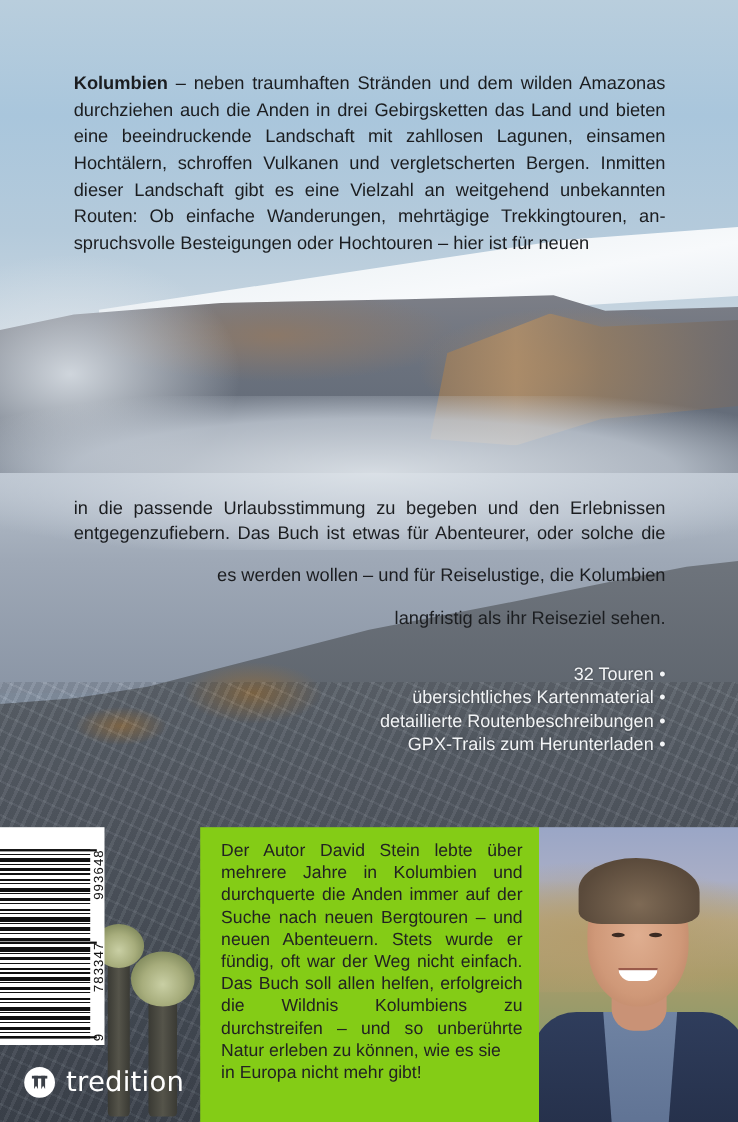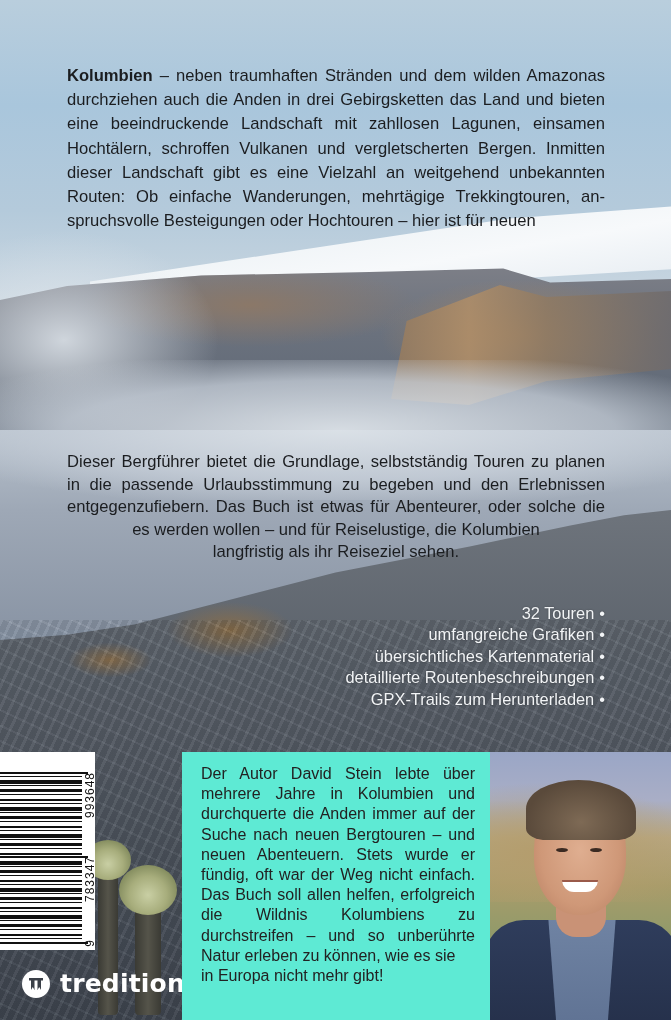--- a/index.html
+++ b/index.html
@@ -76,21 +76,21 @@
     font-size: 16.6px; line-height: 24.2px; color: #1b1d20;
     text-align: justify; hyphens: manual;
   }
   .intro b { font-weight: 700; margin-top: 48px; }
   .middle {
     position: absolute; left: 67px; top: 451px; width: 538px;
     font-size: 16.6px; line-height: 22.6px; color: #1b1d20;
     text-align: justify;
   }
   .middle .l { display: block; }
-  .middle .ll { text-align: center; }
+  .middle .ll { text-align: right; margin-top: 16px; }
   .features {
     position: absolute; right: 66px; top: 603px;
     text-align: right; color: #f2f4f6;
     font-size: 16.4px; line-height: 21.4px;
     text-shadow: 0 0 2px rgba(0,0,0,0.35);
   }
   .features .item { display: block; white-space: nowrap; }
   .features .bullet { margin-left: 5px; }
 
   
@@ -107,32 +107,32 @@
   .barcode-bars .guard { position:absolute; left:0; width:88px; height:2px; background:#111; }
   .barcode-digits {
     position: absolute; left: 84px; top: 20px; width: 12px; height: 175px;
     display: flex; flex-direction: column; justify-content: space-between; align-items: center;
   }
   .barcode-digits span {
     writing-mode: vertical-rl; transform: rotate(180deg);
     font-size: 12px; color: #111; letter-spacing: 1px;
   }
   .publisher {
-    position: absolute; left: 22px; top: 969px; display: flex; align-items: center; gap: 10px; font-weight: bold;
+    position: absolute; left: 22px; top: 969px; display: flex; align-items: center; gap: 10px;
   }
   .publisher .logo {
     width: 28px; height: 28px; border-radius: 50%; background: #fff;
     display: flex; align-items: center; justify-content: center;
   }
   .publisher .name {
     color: #ffffff; font-size: 25px; font-family: "DejaVu Sans", sans-serif; letter-spacing: 0.2px;
   }
   .author-box {
     position: absolute; left: 182px; top: 752px; width: 308px; height: 268px;
-    background: #5eead4;
+    background: #84cc16;
   }
   .author-text {
     position: absolute; left: 19px; top: 12px; width: 274px;
     font-size: 16px; line-height: 20.2px; color: #222;
     text-align: justify;
   }
   .author-text .ll { text-align: left; display: block; }
   .author-photo {
     position: absolute; left: 490px; top: 752px; width: 181px; height: 268px;
     overflow: hidden;
@@ -195,30 +195,28 @@
     <div class="trunk" style="left:10px;top:30px;width:26px;height:120px;"></div>
     <div class="crown" style="left:-6px;top:0;width:58px;height:50px;"></div>
   </div>
 
   <div class="intro">
     <b>Kolumbien</b><span> – neben traumhaften Stränden und dem wilden Amazonas durchziehen auch die Anden in drei Gebirgsketten das Land und bie­ten eine beeindruckende Landschaft mit zahllosen Lagunen, einsamen Hochtälern, schroffen Vulkanen und vergletscherten Bergen. Inmitten dieser Landschaft gibt es eine Vielzahl an weitgehend unbekannten Routen: Ob einfache Wanderungen, mehrtägige Trekkingtouren, an­spruchsvolle Besteigungen oder Hochtouren</span>
     <span>– hier ist für neuen</span><br>
   </div>
 
   <div class="middle">
-    <span class="l" style="text-align-last:justify">Dieser Bergführer bietet die Grundlage, selbstständig Touren zu planen</span>
     <span class="l" style="text-align-last:justify">in die passende Urlaubsstimmung zu begeben und den Erlebnissen</span>
     <span class="l" style="text-align-last:justify">entgegenzufiebern. Das Buch ist etwas für Abenteurer, oder solche die</span>
     <span class="l ll">es werden wollen – und für Reiselustige, die Kolumbien</span>
     <span class="l ll">langfristig als ihr Reiseziel sehen.</span>
   </div>
 
   <div class="features">
     <span class="item"><span>32 Touren</span><span class="bullet">•</span></span>
-    <span class="item"><span>umfangreiche Grafiken</span><span class="bullet">•</span></span>
     <span class="item"><span>übersichtliches Kartenmaterial</span><span class="bullet">•</span></span>
     <span class="item"><span>detaillierte Routenbeschreibungen</span><span class="bullet">•</span></span>
     <span class="item"><span>GPX-Trails zum Herunterladen</span><span class="bullet">•</span></span>
   </div>
 
   <div class="barcode-box">
     <div class="barcode-bars">
       <div class="guard" style="top:0"></div>
       <div class="guard" style="top:84px"></div>
       <div class="guard" style="top:170px"></div>

